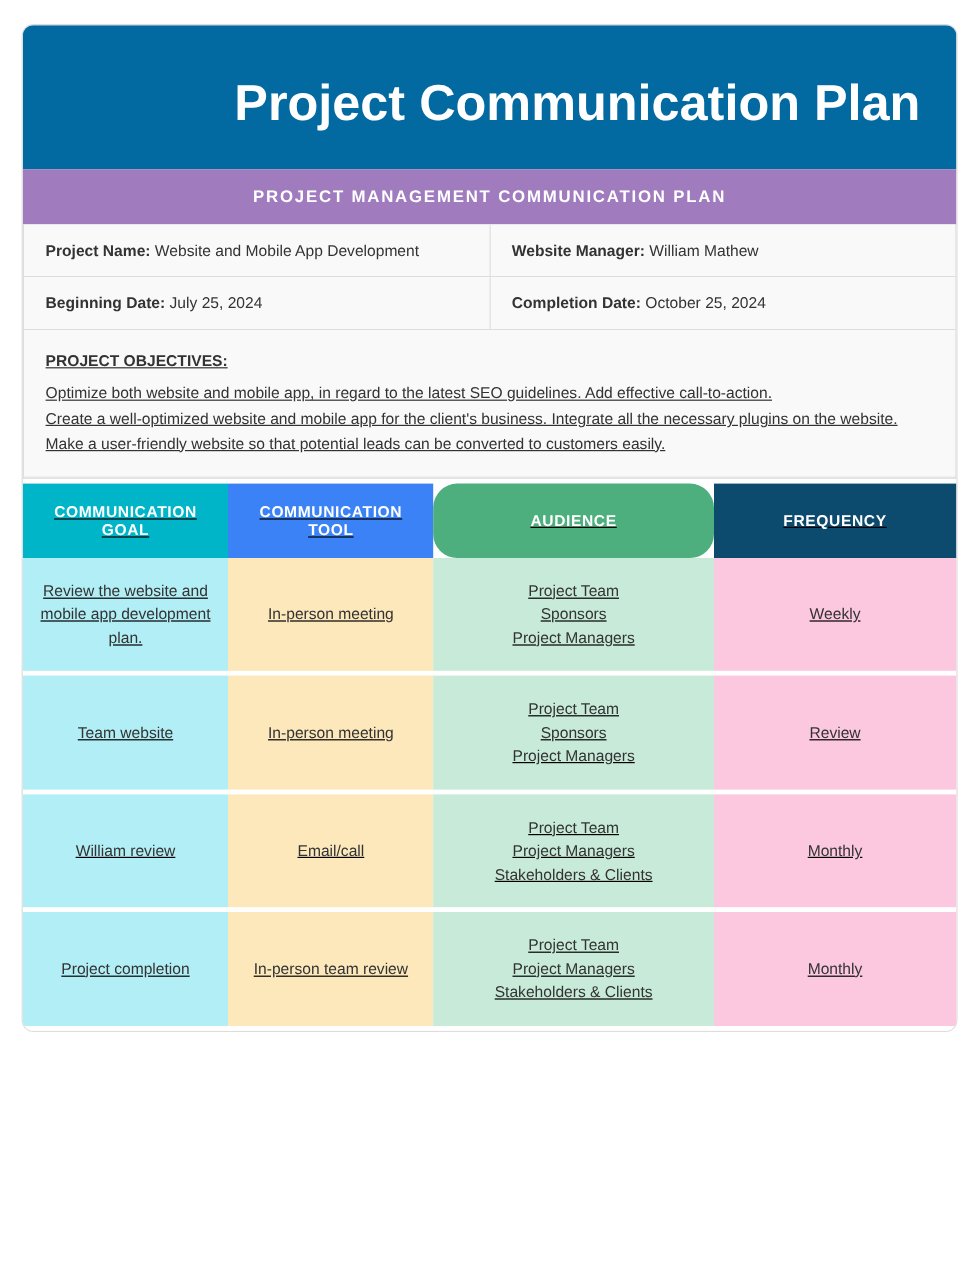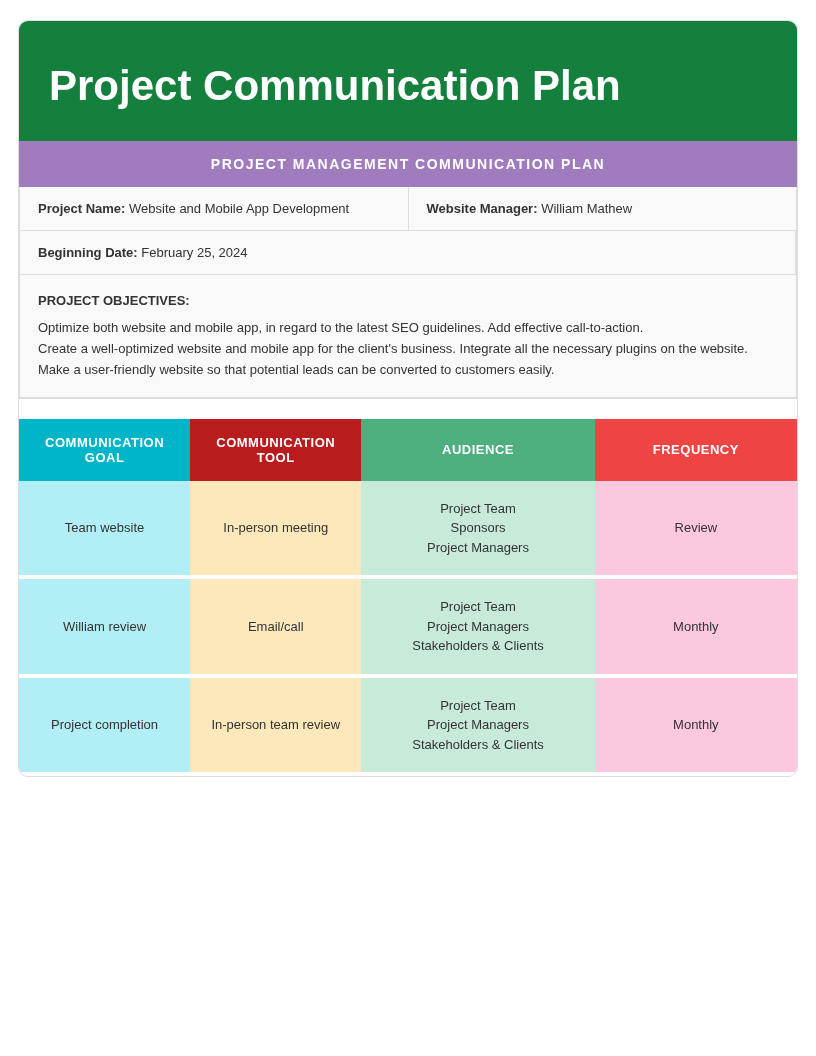--- a/index.html
+++ b/index.html
@@ -11,23 +11,23 @@
     }
     .page {
       width: 780px;
       margin: 20px auto;
       border: 1px solid #ddd;
       border-radius: 10px;
       overflow: hidden;
     }
     
     .header {
-      background: #15803d;
+      background: #0369a1;
       padding: 40px 30px 30px;
-      text-align: left;
+      text-align: right;
     }
     .header-title {
       color: #fff;
       font-size: 42px;
       font-weight: bold;
       line-height: 1.2;
     }
     .subheader {
       background: #a07cbf;
       padding: 14px 20px;
@@ -63,45 +63,47 @@
     }
     .info-label {
       font-weight: bold;
     }
     .objectives-cell {
       padding: 16px 18px;
       background: #f9f9f9;
       font-size: 13px;
       color: #333;
       line-height: 1.6;
+      text-decoration: underline;
     }
     .objectives-label {
       font-weight: bold;
       font-size: 13px;
       margin-bottom: 6px;
     }
     
     .comm-table {
       width: 100%;
       border-collapse: collapse;
-      margin-top: 20px;
+      margin-top: 4px;
+      text-decoration: underline;
     }
     .comm-table th {
       padding: 16px 10px;
       text-align: center;
       color: #fff;
       font-size: 13px;
       font-weight: bold;
       letter-spacing: 0.5px;
       text-transform: uppercase;
     }
     .th-goal { background: #00b5c8; width: 22%; }
-    .th-tool { background: #b91c1c; width: 22%; }
-    .th-audience { background: #4caf7d; width: 30%; }
-    .th-frequency { background: #ef4444; width: 26%; }
+    .th-tool { background: #3b82f6; width: 22%; }
+    .th-audience { background: #4caf7d; width: 30%; border-radius: 20px; }
+    .th-frequency { background: #0c4a6e; width: 26%; }
 
     .comm-table td {
       padding: 18px 10px;
       text-align: center;
       font-size: 13px;
       color: #333;
       vertical-align: middle;
       line-height: 1.5;
     }
     .td-goal { background: #b2eef5; }
@@ -132,21 +134,25 @@
         <span>Website and Mobile App Development</span>
       </div>
       <div class="info-cell">
         <span class="info-label">Website Manager:</span>
         <span>William Mathew</span>
       </div>
     </div>
     <div class="info-row">
       <div class="info-cell">
         <span class="info-label">Beginning Date:</span>
-        <span>February 25, 2024</span>
+        <span>July 25, 2024</span>
+      </div>
+      <div class="info-cell">
+        <span class="info-label">Completion Date:</span>
+        <span>October 25, 2024</span>
       </div>
     </div>
     <div class="info-row">
       <div class="objectives-cell" style="flex:1;">
         <div class="objectives-label">PROJECT OBJECTIVES:</div>
         <div id="objectives-text">
             <p>Optimize both website and mobile app, in regard to the latest SEO guidelines. Add effective call-to-action.</p>
             <p>Create a well-optimized website and mobile app for the client's business. Integrate all the necessary plugins on the website.</p>
             <p>Make a user-friendly website so that potential leads can be converted to customers easily.</p>
           </div>
@@ -157,20 +163,26 @@
   <table class="comm-table">
     <thead>
       <tr>
         <th class="th-goal">COMMUNICATION GOAL</th>
         <th class="th-tool">COMMUNICATION TOOL</th>
         <th class="th-audience">AUDIENCE</th>
         <th class="th-frequency">FREQUENCY</th>
       </tr>
     </thead>
     <tbody id="table-body">
+    <tr>
+          <td class="td-goal">Review the website and mobile app development plan.</td>
+          <td class="td-tool">In-person meeting</td>
+          <td class="td-audience">Project Team<br>Sponsors<br>Project Managers</td>
+          <td class="td-frequency">Weekly</td>
+        </tr>
         <tr>
           <td class="td-goal">Team website</td>
           <td class="td-tool">In-person meeting</td>
           <td class="td-audience">Project Team<br>Sponsors<br>Project Managers</td>
           <td class="td-frequency">Review</td>
         </tr>
         <tr>
           <td class="td-goal">William review</td>
           <td class="td-tool">Email/call</td>
           <td class="td-audience">Project Team<br>Project Managers<br>Stakeholders &amp; Clients</td>

